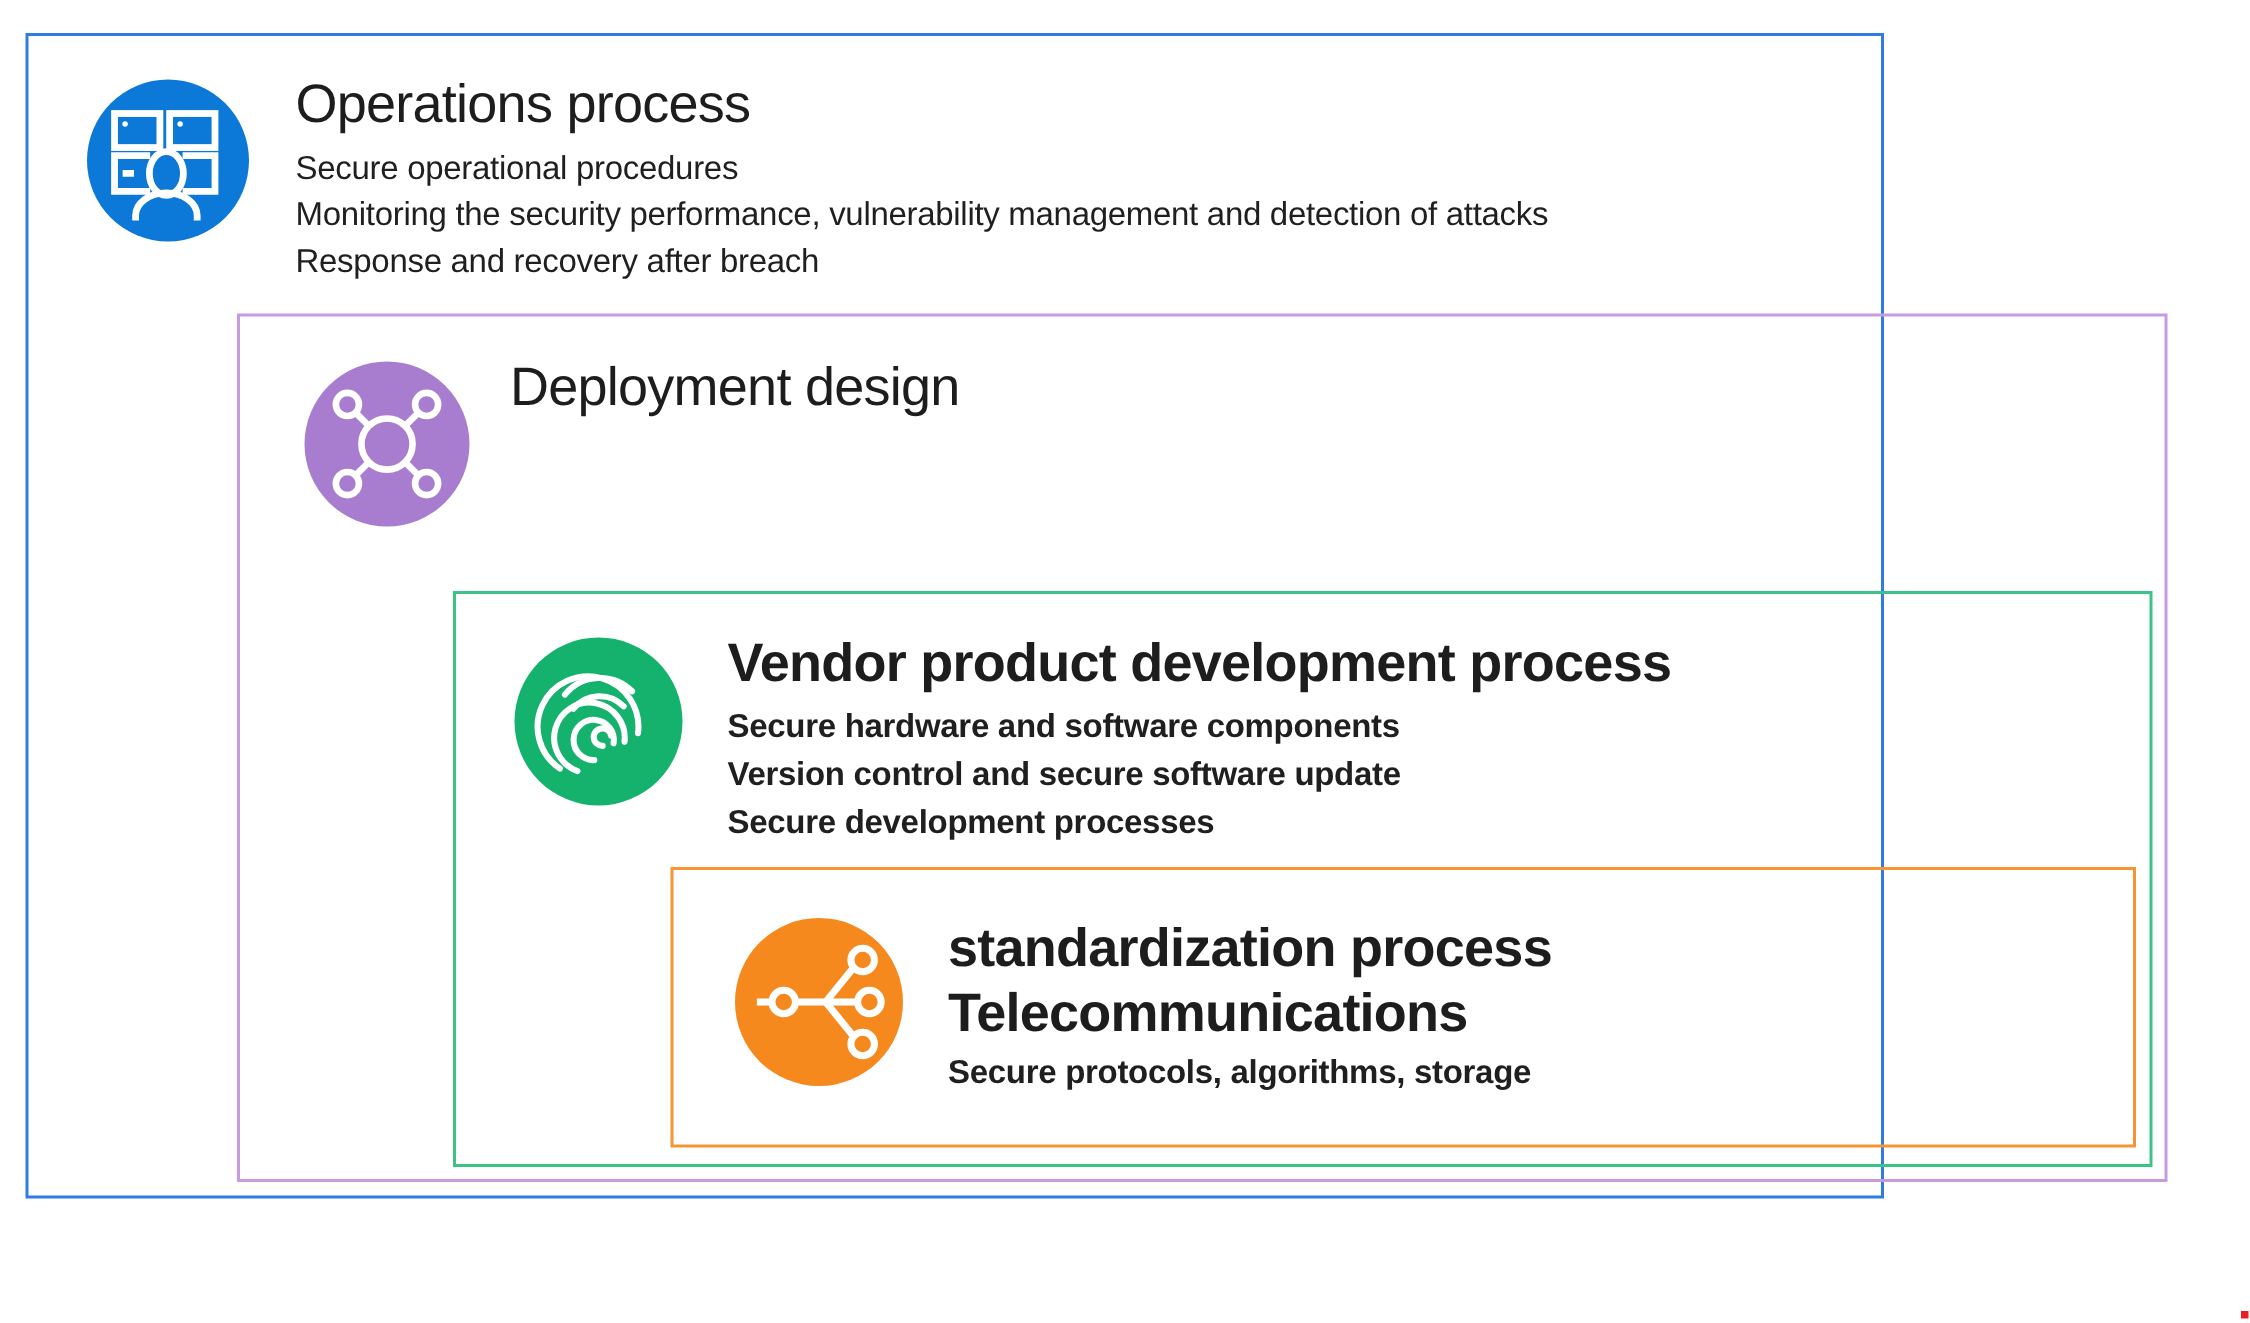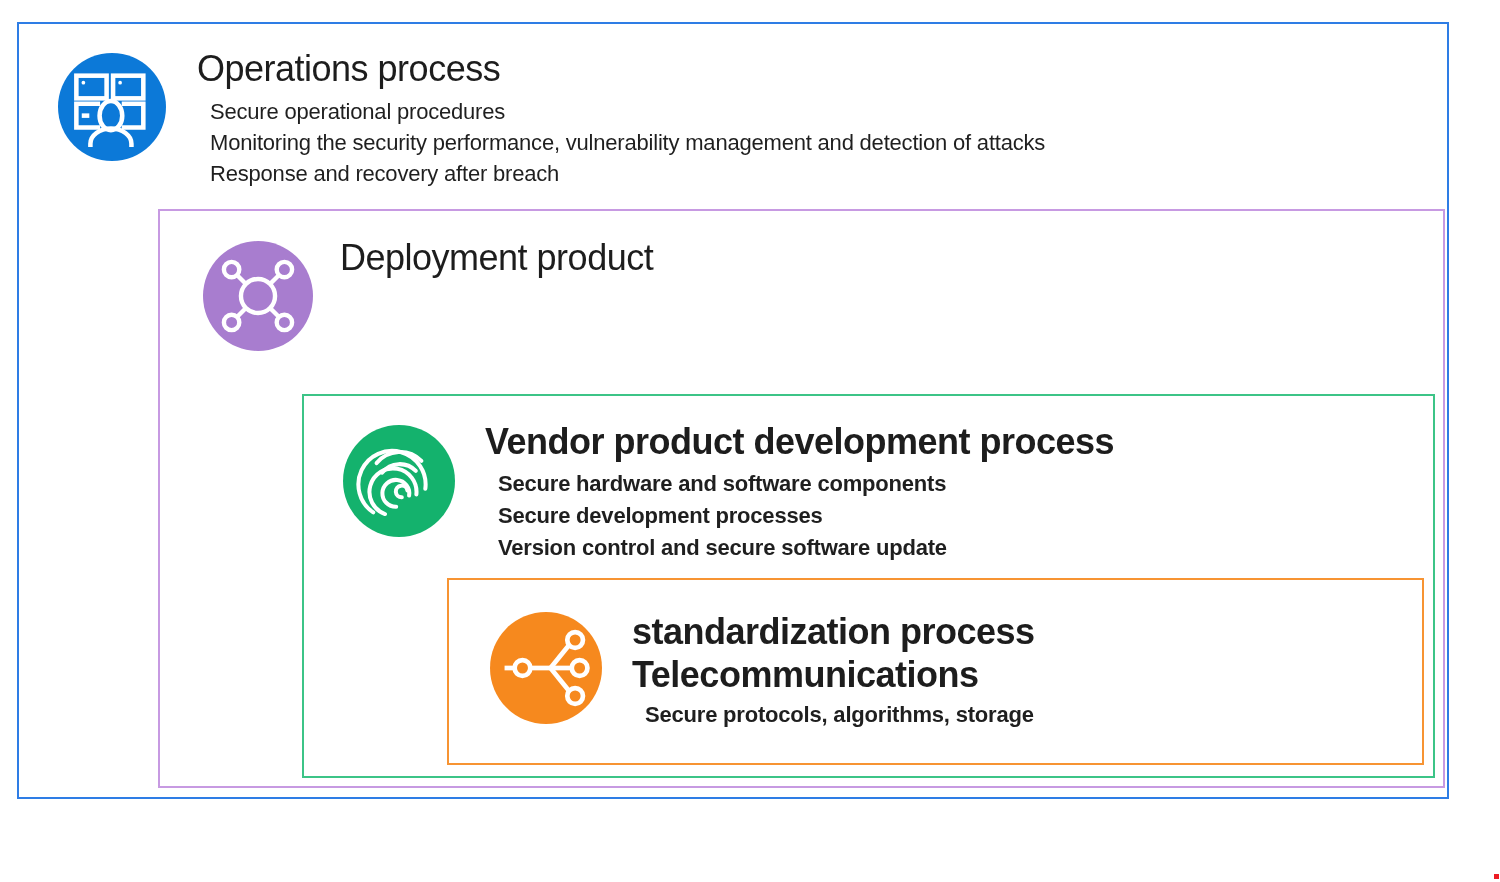--- a/index.html
+++ b/index.html
@@ -40,37 +40,36 @@
     white-space: nowrap;
   }
   .proc-title .t-line { display: block; }
   .proc-lines {
     position: absolute;
     font-size: 22px;
     line-height: 31px;
     letter-spacing: -0.2px;
     color: #1f1f1f;
     white-space: nowrap;
-    margin-left: 13px;
   }
   .proc-lines .d-line { display: block; }
   #red-dot {
     position: absolute;
     left: 1494px;
     top: 874px;
     width: 5px;
     height: 5px;
   }
 </style>
 </head>
 <body>
 
 <div id="canvas">
 
-  <div class="nest-box" style="left: 17px; top: 22px; width: 1432px; height: 777px; border-color: rgb(46, 125, 229);">
+  <div class="nest-box" style="left: 17px; top: 22px; width: 1239px; height: 777px; border-color: rgb(46, 125, 229);">
 
     <div class="icon-circle" style="left: 39px; top: 29px; width: 108px; height: 108px; background-color: rgb(12, 121, 216); color: rgb(12, 121, 216);">
       <svg viewBox="0 0 100 100" fill="none" stroke="#ffffff" stroke-width="4.2">
         <rect x="17" y="21" width="28" height="21"></rect>
         <circle cx="23.5" cy="27.5" r="1.7" fill="#ffffff" stroke="none"></circle>
         <rect x="51" y="21" width="28" height="21"></rect>
         <circle cx="57.5" cy="27.5" r="1.7" fill="#ffffff" stroke="none"></circle>
         <path d="M39,47 H17 V69 H39"></path>
         <path d="M22,58 H29"></path>
         <path d="M59,47 H79 V69 H59"></path>
@@ -99,21 +98,21 @@
           <line x1="50" y1="50" x2="73" y2="73"></line>
           <circle cx="50" cy="50" r="15.5" fill="currentColor"></circle>
           <circle cx="26" cy="26" r="7" fill="currentColor"></circle>
           <circle cx="74" cy="26" r="7" fill="currentColor"></circle>
           <circle cx="26" cy="74" r="7" fill="currentColor"></circle>
           <circle cx="74" cy="74" r="7" fill="currentColor"></circle>
         </svg>
       </div>
 
       <div class="proc-title" style="left:180px; top:25px;">
-        <span class="t-line">Deployment product</span>
+        <span class="t-line">Deployment design</span>
       </div>
 
       <div class="proc-lines" style="left:180px; top:73px;">
       </div>
 
       <div class="nest-box" style="left: 142px; top: 183px; width: 1133px; height: 384px; border-color: rgb(60, 196, 135); font-weight: bold;">
 
         <div class="icon-circle" style="left: 39px; top: 29px; width: 112px; height: 112px; background-color: rgb(20, 178, 109); color: rgb(20, 178, 109);">
           <svg viewBox="0 0 100 100" fill="none" stroke="#ffffff" stroke-width="3.6" stroke-linecap="round">
             <path d="M30,34 A27,27 0 0 1 70,32"></path>
@@ -124,22 +123,22 @@
             <path d="M52.5,64.5 A5.2,5.2 0 1 1 57.5,58.5"></path>
           </svg>
         </div>
 
         <div class="proc-title" style="left:181px; top:24px;">
           <span class="t-line">Vendor product development process</span>
         </div>
 
         <div class="proc-lines" style="left:181px; top:72px; line-height:32px;">
           <span class="d-line">Secure hardware and software components</span>
+          <span class="d-line">Version control and secure software update</span>
           <span class="d-line">Secure development processes</span>
-          <span class="d-line">Version control and secure software update</span>
         </div>
 
         <div class="nest-box" style="left: 143px; top: 182px; width: 977px; height: 187px; border-color: rgb(247, 148, 51);">
 
           <div class="icon-circle" style="left: 41px; top: 32px; width: 112px; height: 112px; background-color: rgb(246, 137, 30); color: rgb(246, 137, 30);">
             <svg viewBox="0 0 100 100" fill="none" stroke="#ffffff" stroke-width="4.2">
               <line x1="13" y1="50" x2="21" y2="50"></line>
               <line x1="36" y1="50" x2="54" y2="50"></line>
               <line x1="54" y1="50" x2="71" y2="29"></line>
               <line x1="54" y1="50" x2="72" y2="50"></line>

